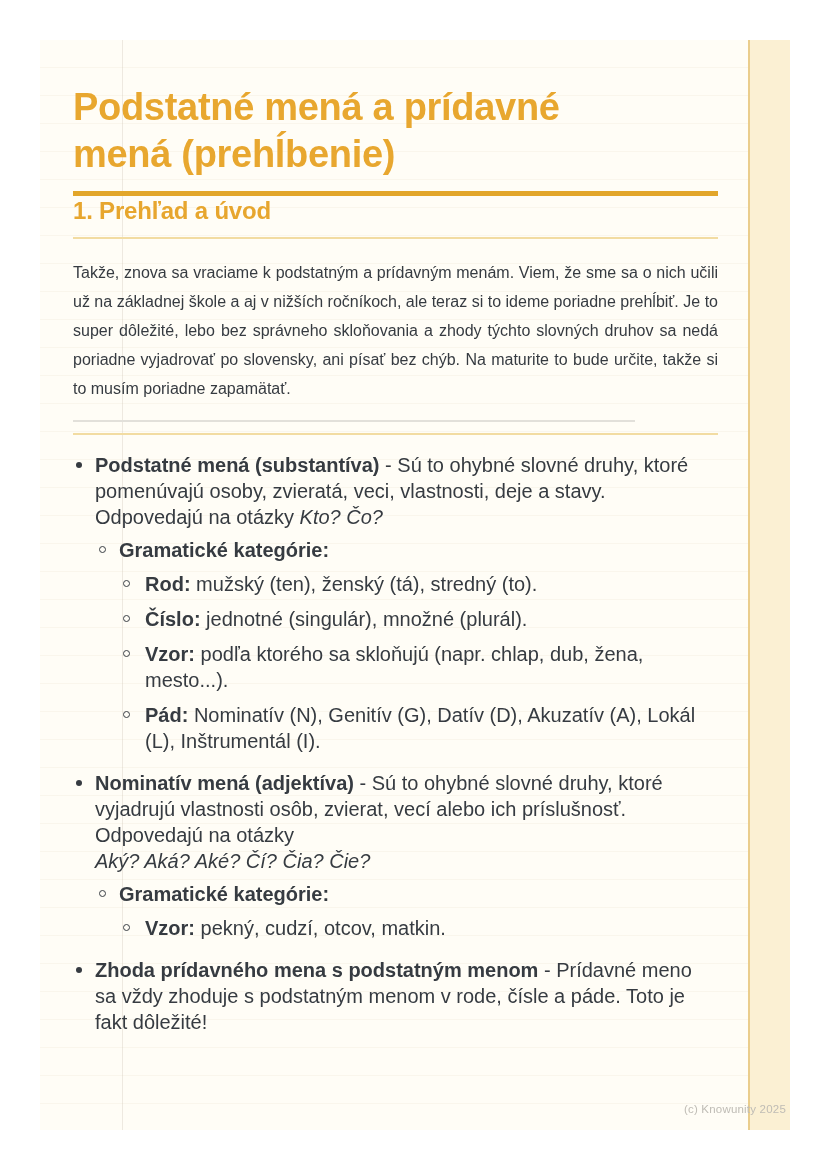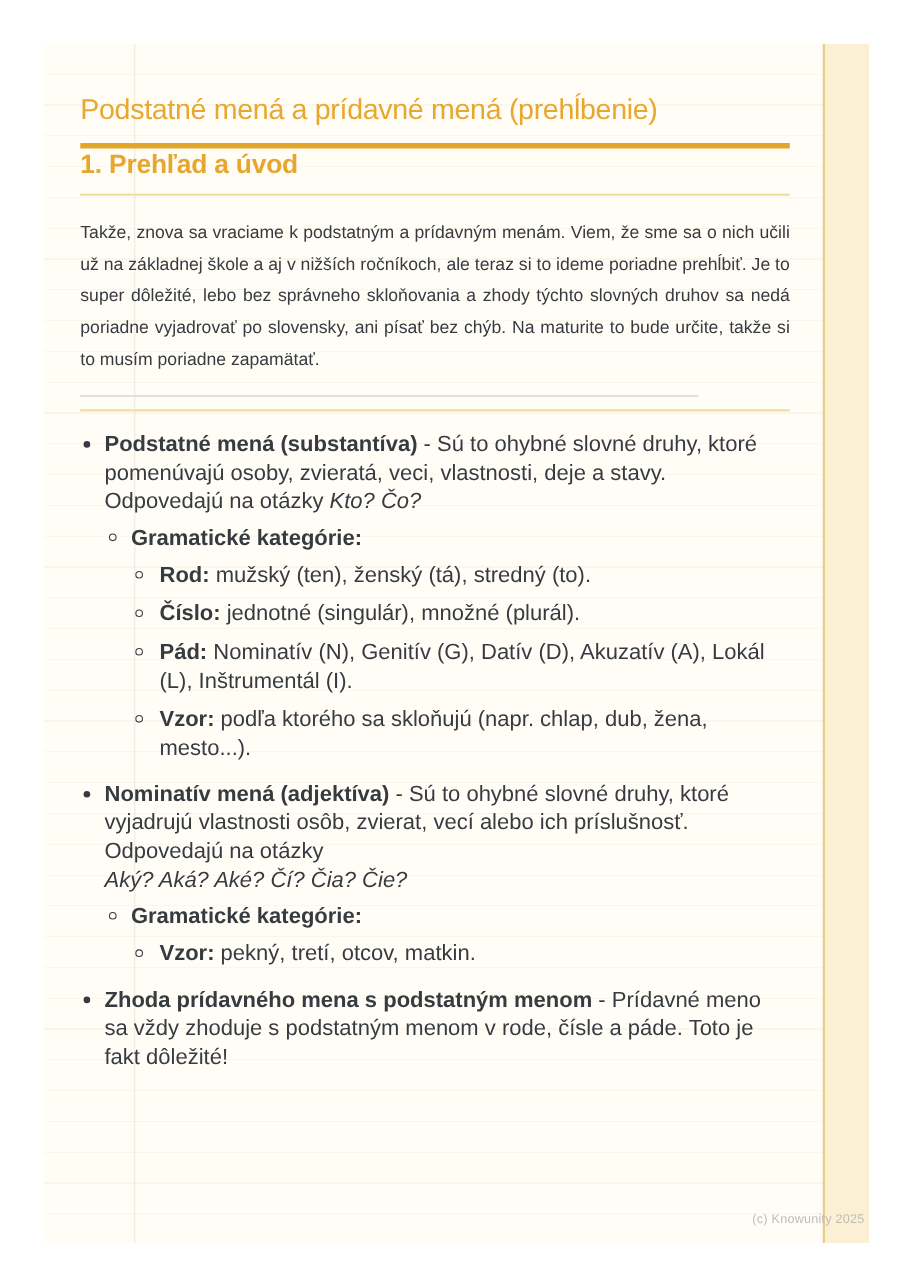--- a/index.html
+++ b/index.html
@@ -42,23 +42,23 @@
   .content {
     position: relative;
     z-index: 2;
     padding: 44px 0 0 33px;
     width: 678px; 
   }
 
   
   .doc-title {
     max-width: 580px;
-    font-size: 26px;
+    font-size: 38px;
     line-height: 1.23;
-    font-weight: 400;
+    font-weight: 700;
     letter-spacing: -0.3px;
     color: #E8A72F;
   }
 
   .title-rule {
     width: 645px;
     height: 5px;
     margin-top: 14px;
     background: #E2A62A;
   }
@@ -192,39 +192,39 @@
             <li>
               <span class="b">Gramatické kategórie:</span>
               <ul class="l3">
                 <li>
                   <span class="b">Rod:</span><span> mužský (ten), ženský (tá), stredný (to).</span>
                 </li>
                 <li>
                   <span class="b">Číslo:</span><span> jednotné (singulár), množné (plurál).</span>
                 </li>
                 <li>
+                  <span class="b">Vzor:</span><span> podľa ktorého sa skloňujú (napr. chlap, dub, žena, mesto...).</span>
+                </li>
+                <li>
                   <span class="b">Pád:</span><span> Nominatív (N), Genitív (G), Datív (D), Akuzatív (A), Lokál (L), Inštrumentál (I).</span>
-                </li>
-                <li>
-                  <span class="b">Vzor:</span><span> podľa ktorého sa skloňujú (napr. chlap, dub, žena, mesto...).</span>
                 </li>
               </ul>
             </li>
           </ul>
         </li>
 
         <li>
           <span class="b">Nominatív mená (adjektíva)</span><span> - Sú to ohybné slovné druhy, ktoré vyjadrujú vlastnosti osôb, zvierat, vecí alebo ich príslušnosť. Odpovedajú na otázky </span><br>
           <span class="i">Aký? Aká? Aké? Čí? Čia? Čie?</span>
           <ul class="l2">
             <li>
               <span class="b">Gramatické kategórie:</span>
               <ul class="l3">
                 <li>
-                  <span class="b">Vzor:</span><span> pekný, tretí, otcov, matkin.</span>
+                  <span class="b">Vzor:</span><span> pekný, cudzí, otcov, matkin.</span>
                 </li>
               </ul>
             </li>
           </ul>
         </li>
 
         <li>
           <span class="b">Zhoda prídavného mena s podstatným menom</span><span> - Prídavné meno sa vždy zhoduje s podstatným menom v rode, čísle a páde. Toto je fakt dôležité!</span>
         </li>
 

